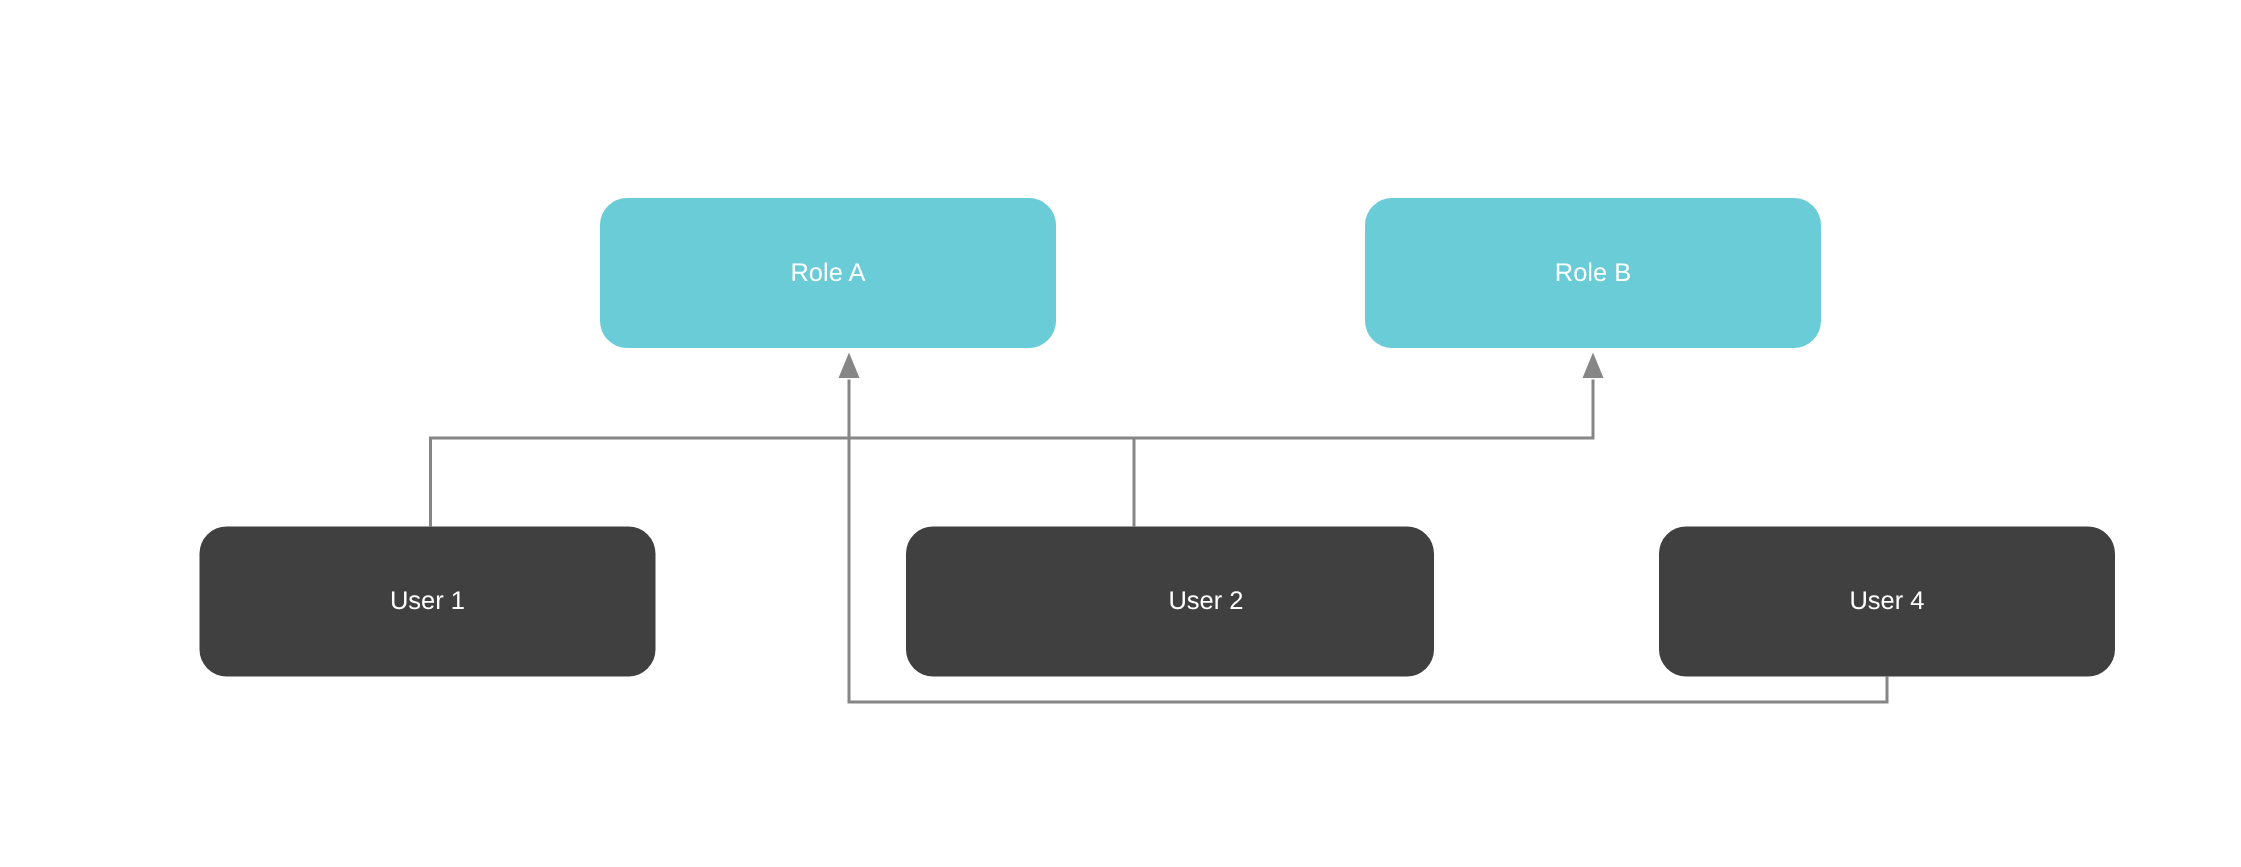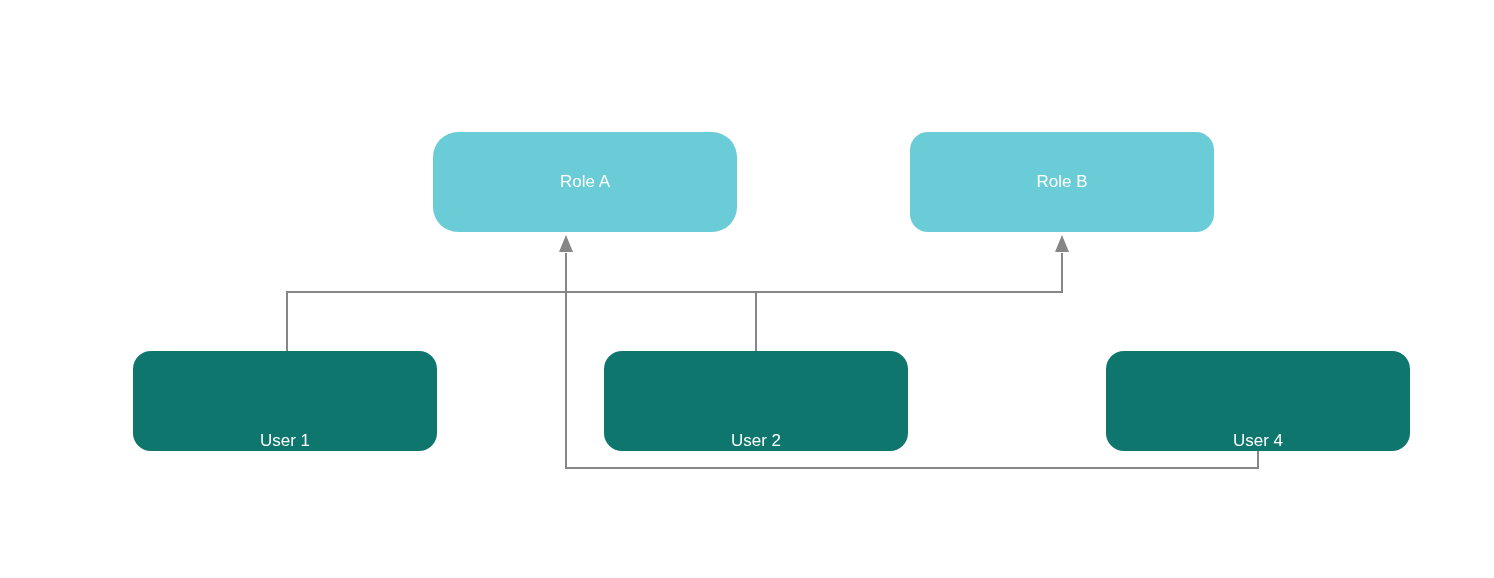--- a/index.html
+++ b/index.html
@@ -40,25 +40,25 @@
     align-items: center;
     justify-content: center;
   }
   .node .label {
     color: #ffffff;
     font-size: 17px;
     line-height: 1.2;
     text-align: center;
   }
   .node.role { background: #6accd6; }
-  .node.user { background: #0f766e; align-items: flex-end; }
-  #node-role-a { left: 433px;  top: 132px; border-radius: 25px; }
+  .node.user { background: #404040; }
+  #node-role-a { left: 400px;  top: 132px; }
   #node-role-b { left: 910px;  top: 132px; }
   #node-user-1 { left: 133px;  top: 351px; }
-  #node-user-2 { left: 604px;  top: 351px; }
+  #node-user-2 { left: 604px;  top: 351px; padding-left: 48px; }
   #node-user-3 { left: 1106px; top: 351px; }
 </style>
 </head>
 <body>
 
 <div class="canvas">
 
   <svg class="edges-layer" viewBox="0 0 1494 578" xmlns="http://www.w3.org/2000/svg">
 
     <path class="edge" d="M287,351 L287,292 L1062,292 L1062,253"></path>

